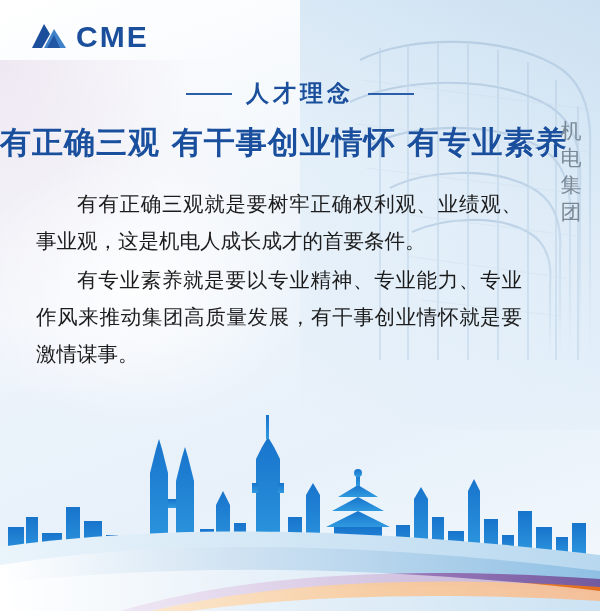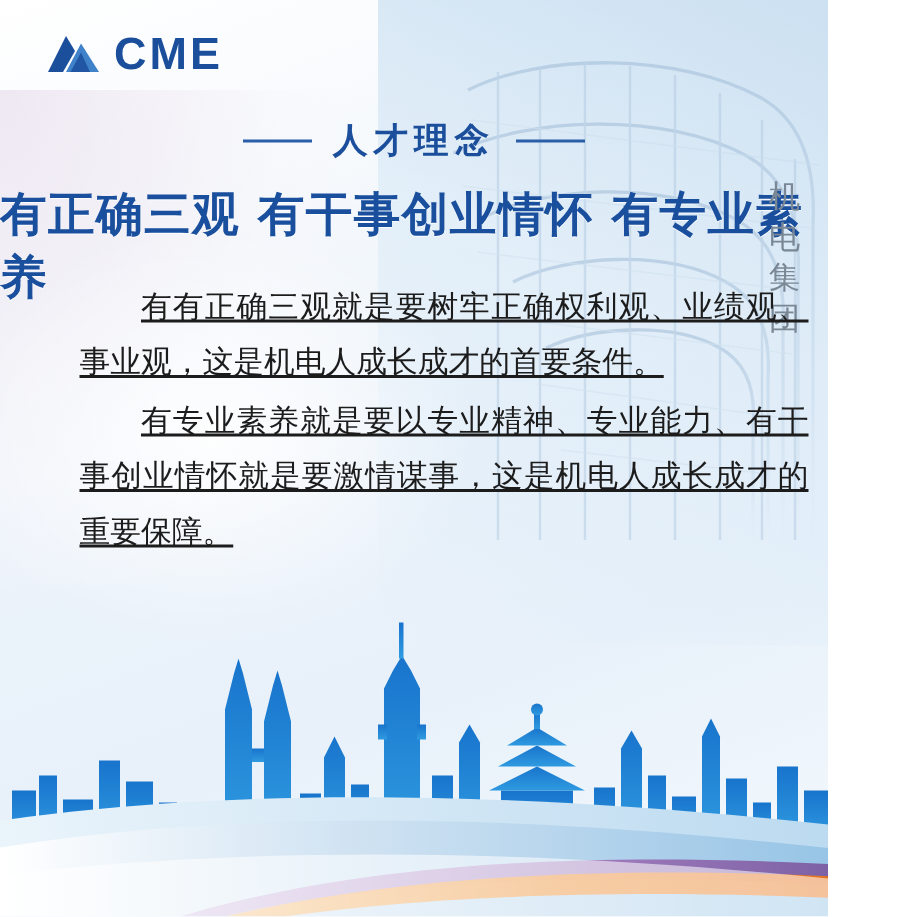--- a/index.html
+++ b/index.html
@@ -5,21 +5,21 @@
   html, body {
     margin: 0;
     padding: 0;
   }
   body {
     font-family: "DejaVu Sans", "Liberation Sans", sans-serif;
     background: #ffffff;
   }
   .poster {
     position: relative;
-    width: 552px;
+    width: 600px;
     height: 611px;
     overflow: hidden;
     background: linear-gradient(160deg, #ffffff 0%, #f4f8fc 28%, #eaf2fa 52%, #e8f1fa 70%, #f3f8fc 100%);
   }
 
   
   .bg-wash-right {
     position: absolute;
     top: 0; right: 0;
     width: 300px; height: 430px;
@@ -103,28 +103,27 @@
     color: #7a8896;
     letter-spacing: 2px;
     text-align: center;
     font-weight: normal;
   }
 
   
   .body {
     position: absolute;
     top: 186px;
-    left: 53px;
+    left: 36px;
     width: 486px;
     font-size: 20.5px;
     line-height: 37px;
     color: #1c1c1c;
     text-align: justify;
     text-justify: inter-ideograph;
-    text-decoration: underline;
   }
   .body p {
     margin: 0 0 2px 0;
     text-indent: 2em;
   }
 
   
   .skyline {
     position: absolute;
     left: 0; bottom: 52px;
@@ -194,21 +193,21 @@
     <span class="eyebrow-text">人才理念</span>
     <span class="rule"></span>
   </div>
 
   <div class="headline">有正确三观 有干事创业情怀 有专业素养</div>
 
   <div class="side-label">机电集团</div>
 
   <div class="body">
     <p>有有正确三观就是要树牢正确权利观、业绩观、事业观，这是机电人成长成才的首要条件。</p>
-    <p>有专业素养就是要以专业精神、专业能力、有干事创业情怀就是要激情谋事，这是机电人成长成才的重要保障。</p>
+    <p>有专业素养就是要以专业精神、专业能力、专业作风来推动集团高质量发展，有干事创业情怀就是要激情谋事。</p>
   </div>
 
   <svg class="skyline" viewBox="0 0 600 160">
     <defs>
       <linearGradient id="sky" x1="0" y1="0" x2="0" y2="1">
         <stop offset="0%" stop-color="#1874cc"></stop>
         <stop offset="100%" stop-color="#2f9ae0"></stop>
       </linearGradient>
     </defs>
     <g fill="url(#sky)">

